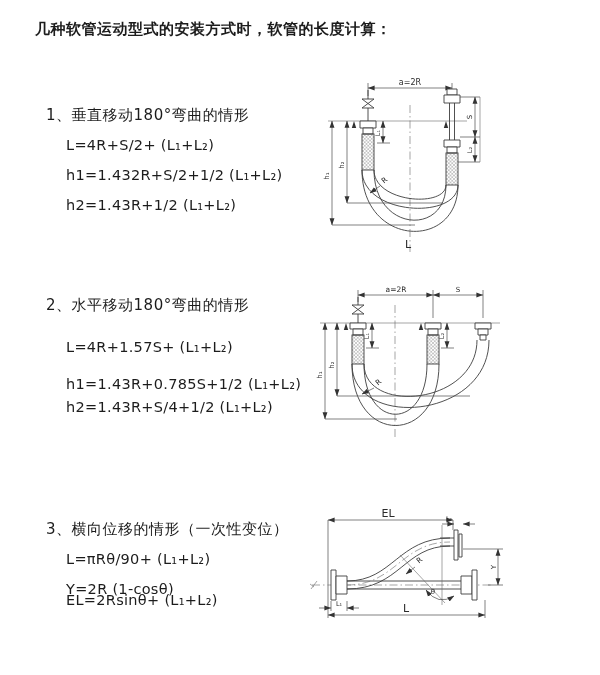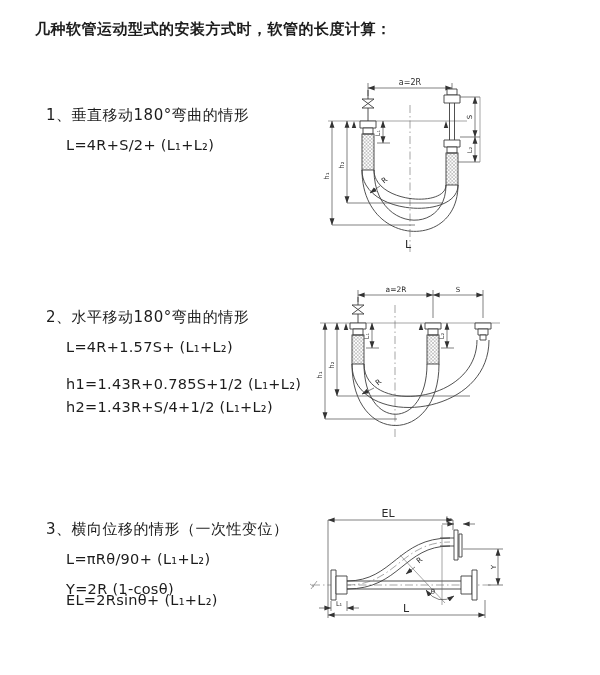--- a/index.html
+++ b/index.html
@@ -21,22 +21,24 @@
 </style>
 </head>
 <body>
 
 <div class="canvas">
 
   <div class="page-title">几种软管运动型式的安装方式时，软管的长度计算：</div>
 
   <div class="sec-heading" style="top:106px">1、垂直移动180°弯曲的情形</div>
   <div class="formula" style="top:137px">L=4R+S/2+ (L₁+L₂)</div>
-
-  <div class="sec-heading" style="top:308px">2、水平移动180°弯曲的情形</div>
+  <div class="formula" style="top:167px">h1=1.432R+S/2+1/2 (L₁+L₂)</div>
+  <div class="formula" style="top:197px">h2=1.43R+1/2 (L₁+L₂)</div>
+
+  <div class="sec-heading" style="top:296px">2、水平移动180°弯曲的情形</div>
   <div class="formula" style="top:339px">L=4R+1.57S+ (L₁+L₂)</div>
   <div class="formula" style="top:376px">h1=1.43R+0.785S+1/2 (L₁+L₂)</div>
   <div class="formula" style="top:399px">h2=1.43R+S/4+1/2 (L₁+L₂)</div>
 
   <div class="sec-heading" style="top:520px">3、横向位移的情形（一次性变位）</div>
   <div class="formula" style="top:551px">L=πRθ/90+ (L₁+L₂)</div>
   <div class="formula" style="top:581px">Y=2R (1-cosθ)</div>
   <div class="formula" style="top:592px">EL=2Rsinθ+ (L₁+L₂)</div>
 
   <svg class="dwg" style="left:300px;top:60px" width="300" height="210" viewBox="0 0 300 210">

